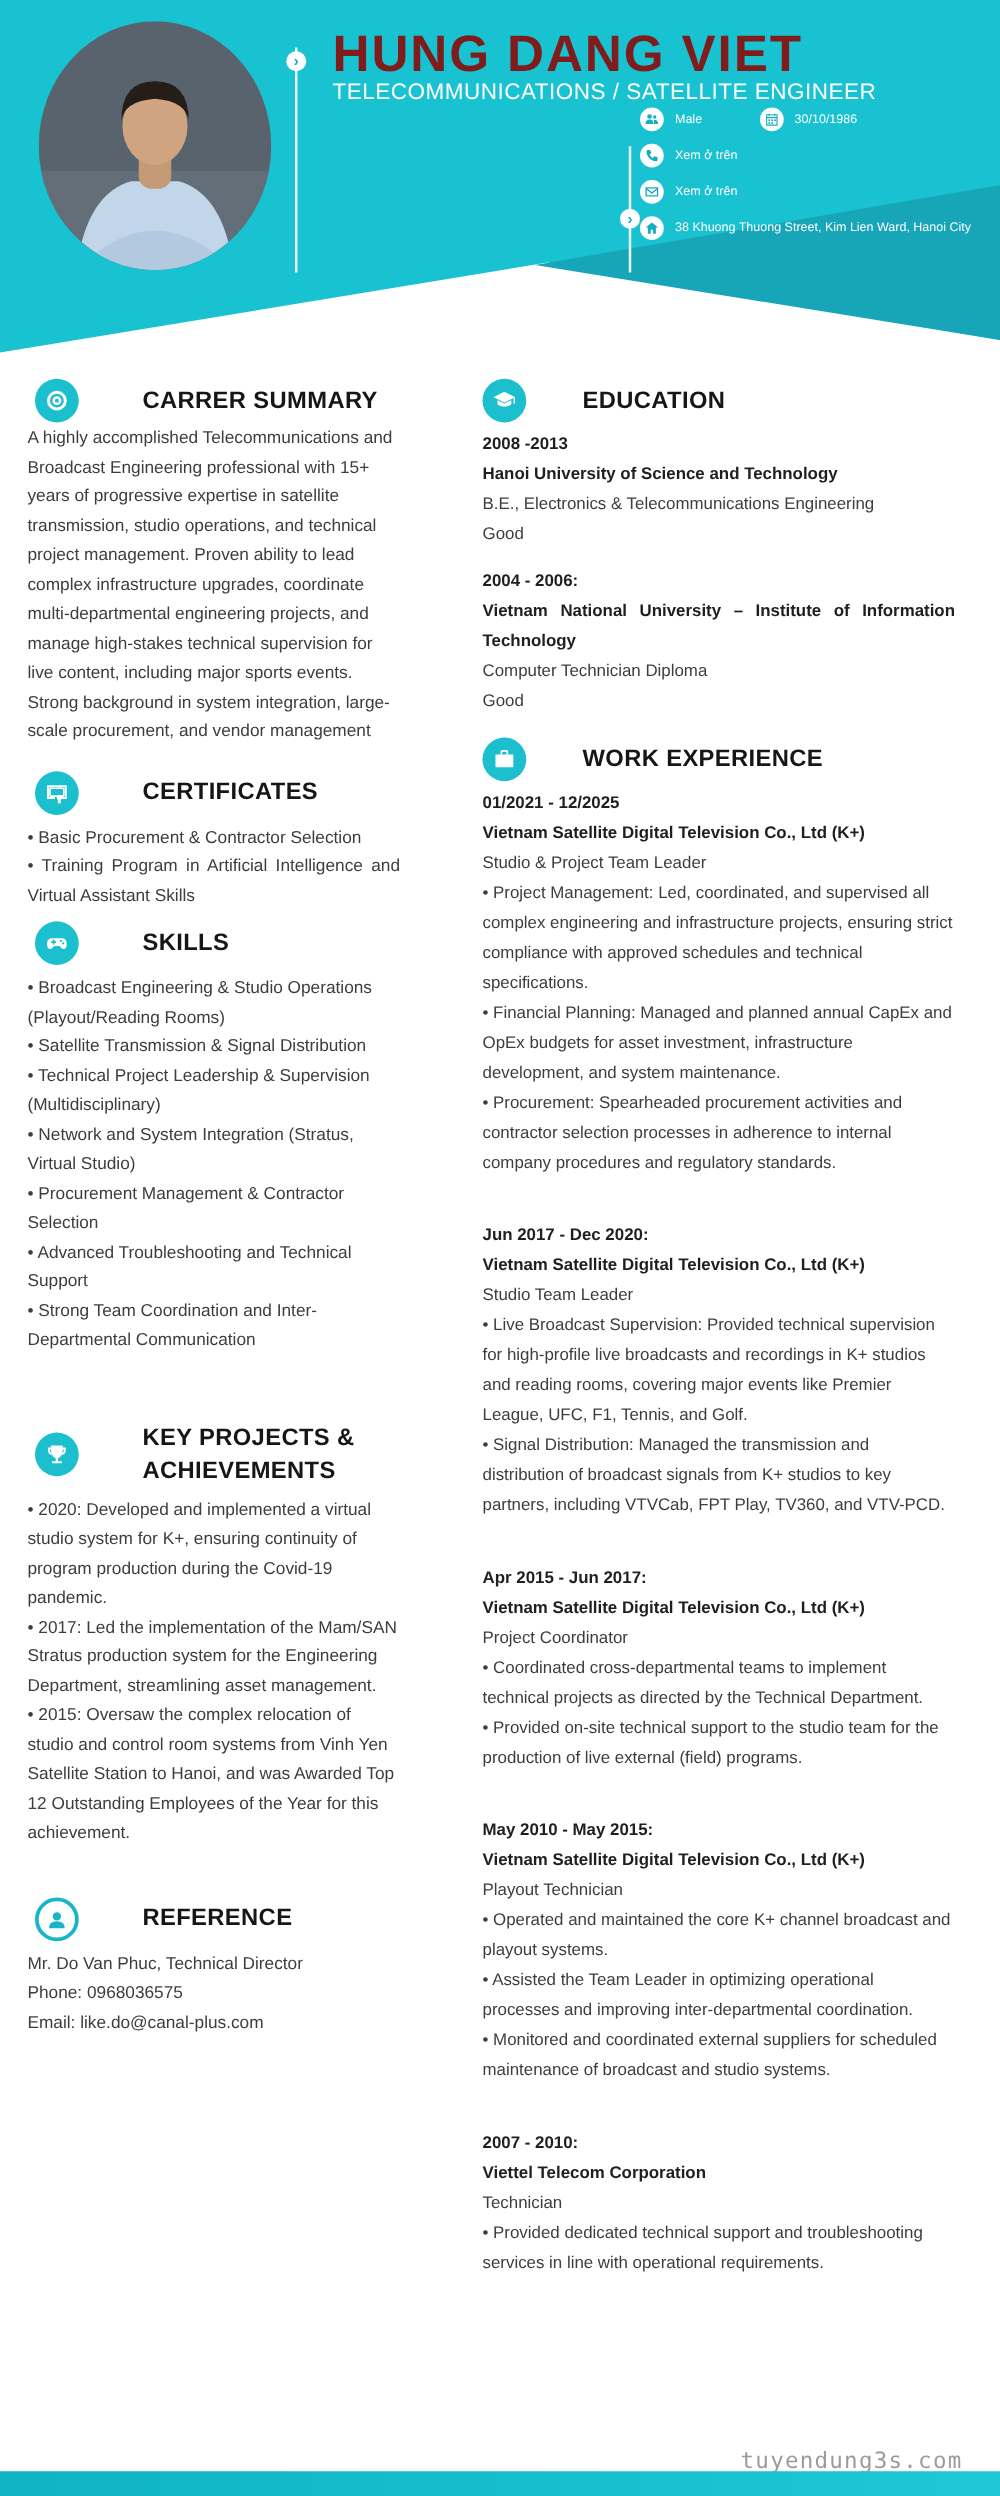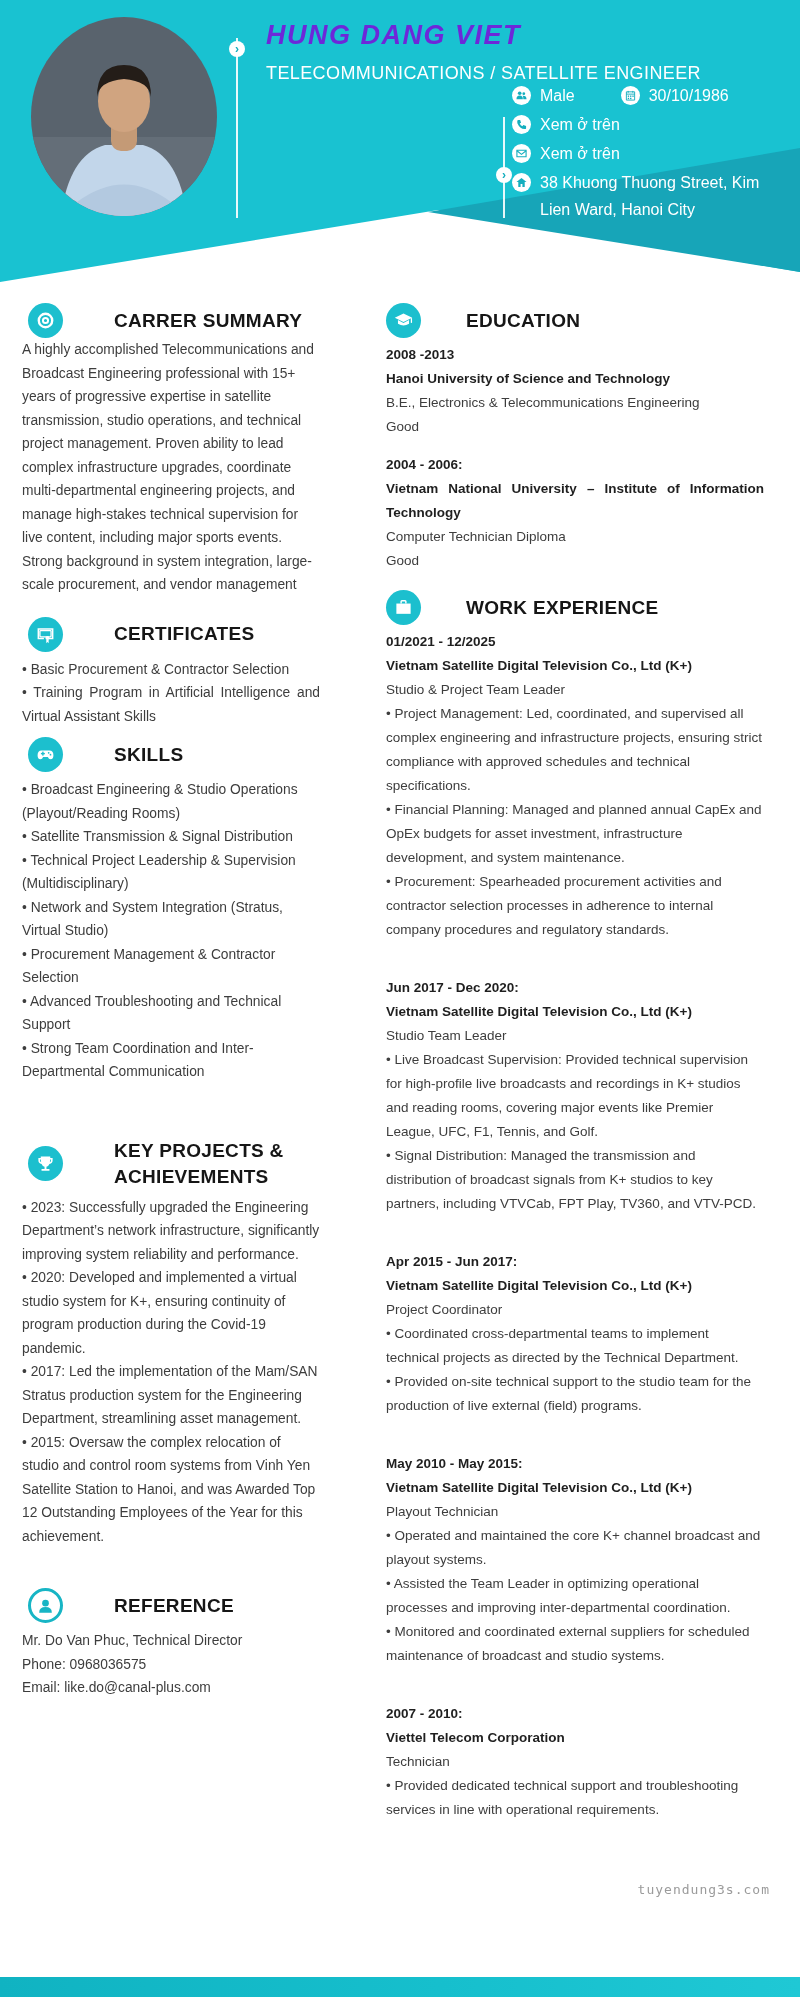--- a/index.html
+++ b/index.html
@@ -12,29 +12,29 @@
   .header-bg{position:absolute;top:0;left:0;}
   .photo{position:absolute;left:31px;top:17px;}
   .vline{position:absolute;width:2px;background:rgba(255,255,255,.9);}
   .vline1{left:236px;top:38px;height:180px;}
   .vline2{left:503px;top:117px;height:101px;}
   .marker{position:absolute;width:16px;height:16px;border-radius:50%;background:#fff;
     display:flex;align-items:center;justify-content:center;
     color:#14aebe;font-weight:bold;font-size:12px;line-height:1;padding-bottom:1px;box-sizing:border-box;}
   .marker1{left:229px;top:41px;}
   .marker2{left:496px;top:167px;}
-  .person-name{position:absolute;left:266px;top:20px;margin:0;color:#6d28d9;
-    font-size:27px;font-weight:bold;letter-spacing:1.5px;font-style:italic;}
+  .person-name{position:absolute;left:266px;top:20px;margin:0;color:#7f1d1d;
+    font-size:41px;font-weight:bold;letter-spacing:1.5px;}
   .person-title{position:absolute;left:266px;top:63px;color:#fff;font-size:18px;letter-spacing:.4px;}
   .contact{position:absolute;left:512px;top:86px;width:266px;}
   .crow{display:flex;align-items:flex-start;margin-bottom:10px;}
   .cicon{width:19px;height:19px;border-radius:50%;background:#fff;flex:none;
     display:flex;align-items:center;justify-content:center;margin-right:9px;}
   .cicon svg{width:11px;height:11px;fill:#14aebe;}
-  .ctext{color:#fff;font-size:16px;line-height:19px;}
+  .ctext{color:#fff;font-size:10px;line-height:19px;}
   .crow .pair2{margin-left:46px;display:flex;align-items:flex-start;}
   .addr{line-height:27px;margin-top:-4px;}
   
   .col-left{position:absolute;left:22px;top:303px;width:298px;}
   .col-right{position:absolute;left:386px;top:303px;width:378px;}
   .sec-head{display:flex;align-items:center;margin:0;gap:36px;}
   .col-left .sec-head{padding-left:6px;}
   .sicon{width:35px;height:35px;border-radius:50%;background:#1cbfce;flex:none;
     display:flex;align-items:center;justify-content:center;margin-right:15px;box-sizing:border-box;}
   .col-right .sicon{margin-right:9px;}
@@ -53,22 +53,22 @@
   .section.mt40{margin-top:40px;}
   .bold{font-weight:bold;color:#1f1f1f;}
   
   .edu-entries{margin-top:5px;}
   .edu-entry + .edu-entry{margin-top:14px;}
   .edu-school{text-align:justify;}
   .work-section{margin-top:17px;}
   .work-entries{margin-top:5px;}
   .work-entry + .work-entry{margin-top:34px;}
   
-  .watermark{position:absolute;right:30px;top:1882px;
-    font-family:"DejaVu Sans Mono", monospace;font-size:13px;color:#9b9b9b;letter-spacing:1px;}
+  .watermark{position:absolute;right:30px;top:1958px;
+    font-family:"DejaVu Sans Mono", monospace;font-size:18px;color:#9b9b9b;letter-spacing:1px;}
   .footer-bar{position:absolute;left:0;top:1977px;width:800px;height:20px;
     background:linear-gradient(90deg,#10b3c2 0%, #16bfcd 55%, #1fc8d5 100%);}
 </style>
 </head>
 <body>
 
 <header class="header">
   <svg class="header-bg" width="800" height="300" viewBox="0 0 800 300">
     <polygon points="0,0 800,0 800,272 438,210 0,282" fill="#19c2d1"></polygon>
     <polygon points="428,212 800,148 800,272" fill="#17a5b8"></polygon>
@@ -223,21 +223,20 @@
     <div class="sec-head">
       <span class="sicon">
         <svg viewBox="0 0 24 24">
             <path d="M6 3 h12 v2 h3 v3 q0 4 -4 4.5 q-1.5 3 -3.8 3.5 l0 3 h3.8 v2 H7 v-2 h3.8 l0 -3 q-2.3 -0.5 -3.8 -3.5 q-4 -0.5 -4 -4.5 v-3 h3 Z M5 7 v1 q0 2 1.5 2.5 L6 7 Z M19 7 h-1 l-.5 3.5 Q19 10 19 8 Z"></path>
           </svg>
       </span>
       <h2>KEY PROJECTS &amp; ACHIEVEMENTS</h2>
     </div>
     <div class="items">
 
-        <p class="item">• 2023: Successfully upgraded the Engineering Department’s network infrastructure, significantly improving system reliability and performance.</p>
 
         <p class="item">• 2020: Developed and implemented a virtual studio system for K+, ensuring continuity of program production during the Covid-19 pandemic.</p>
 
         <p class="item">• 2017: Led the implementation of the Mam/SAN Stratus production system for the Engineering Department, streamlining asset management.</p>
 
         <p class="item">• 2015: Oversaw the complex relocation of studio and control room systems from Vinh Yen Satellite Station to Hanoi, and was Awarded Top 12 Outstanding Employees of the Year for this achievement.</p>
       </div>
   </section>
 
   <section class="section mt40">

